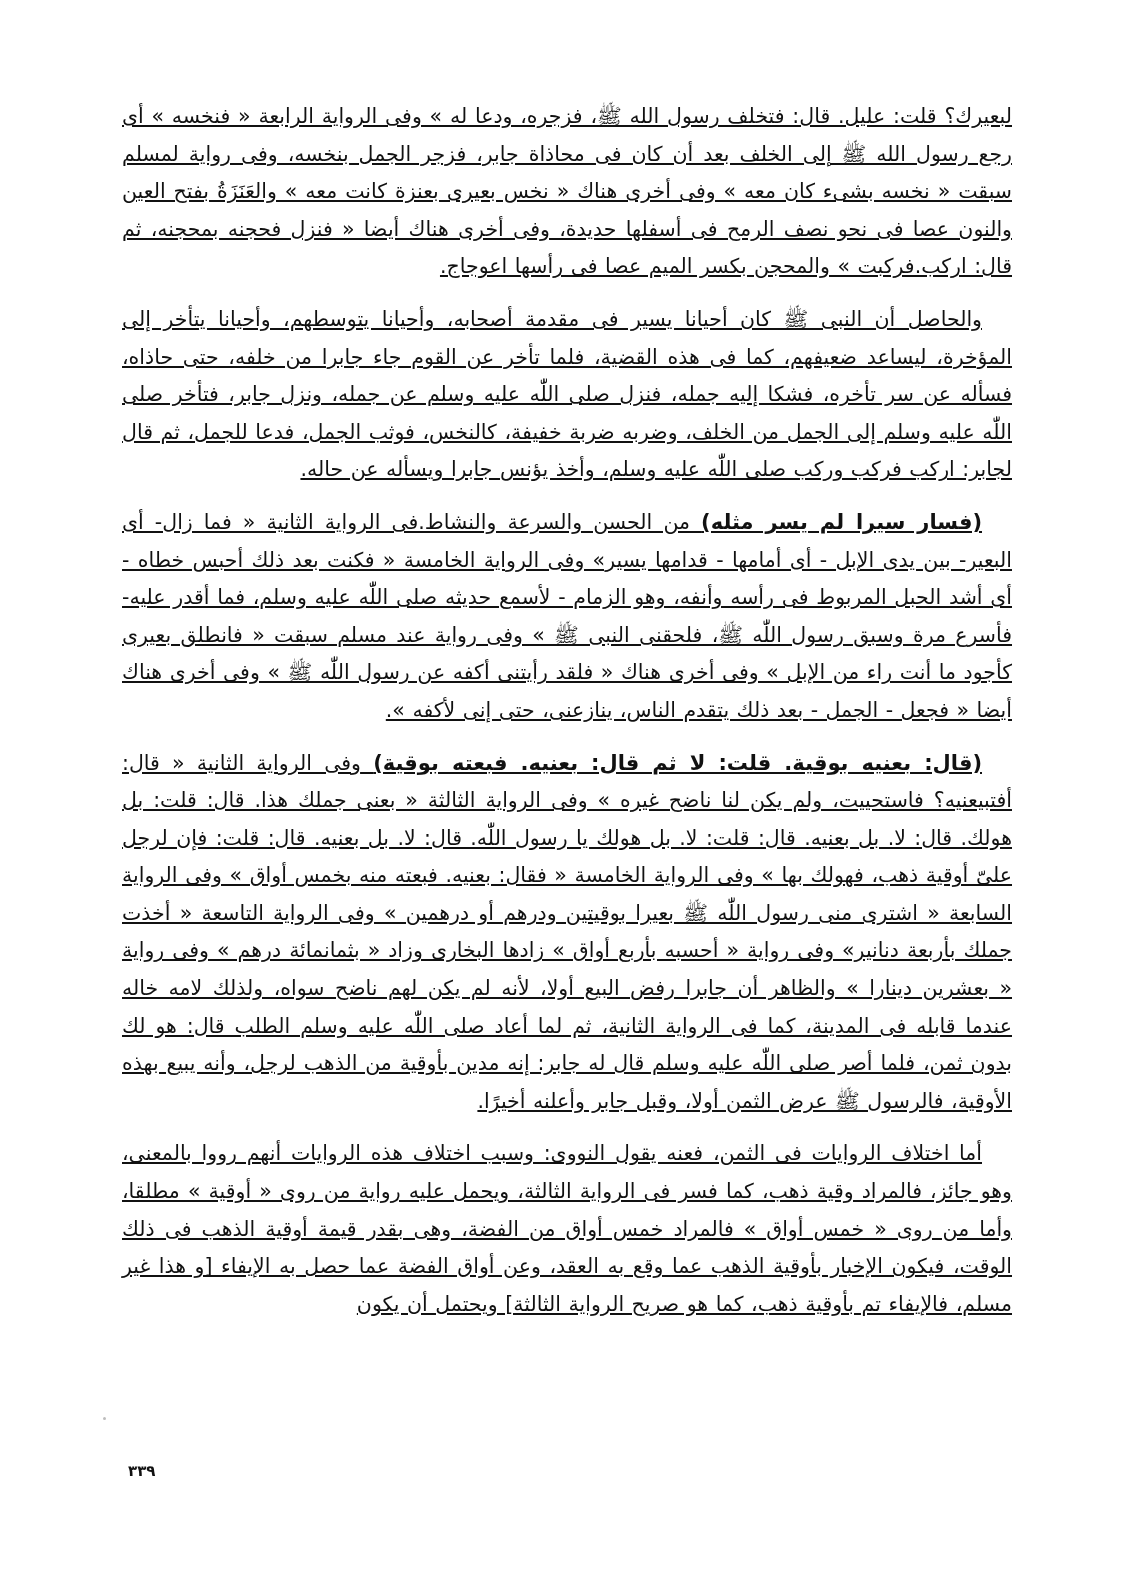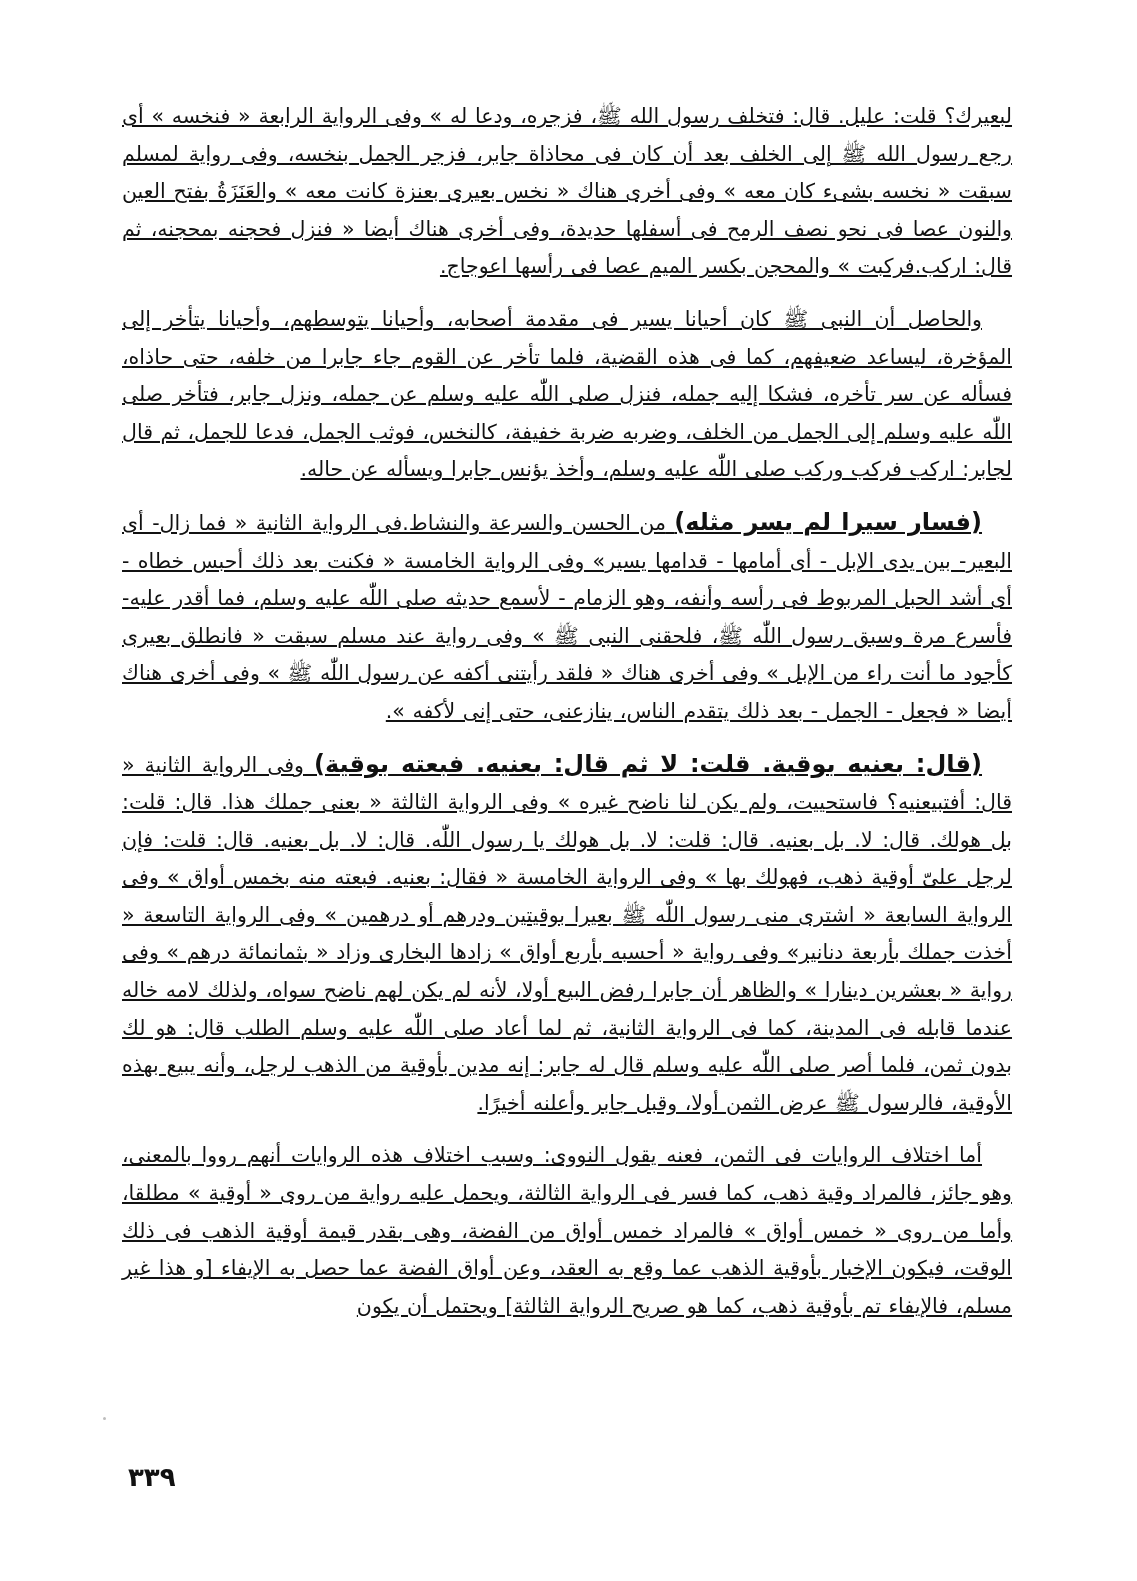--- a/index.html
+++ b/index.html
@@ -28,27 +28,27 @@
       line-height: 37.6px;
       text-align: justify;
       text-align-last: right;
       word-spacing: 1px;
       text-decoration: underline;
     }
     .para + .para { margin-top: 15px; }
     .para.indent { text-indent: 30px; }
     .heading {
       font-weight: bold;
-      font-size: 24px;
+      font-size: 21px;
     }
     .page-number {
       position: absolute;
       left: 128px;
       top: 1462px;
-      font-size: 26px;
+      font-size: 15px;
       font-weight: bold;
       direction: rtl;
       letter-spacing: 1px;
     }
     .speck {
       position: absolute;
       width: 3px;
       height: 3px;
       border-radius: 50%;
       background: #bdbdbd;

